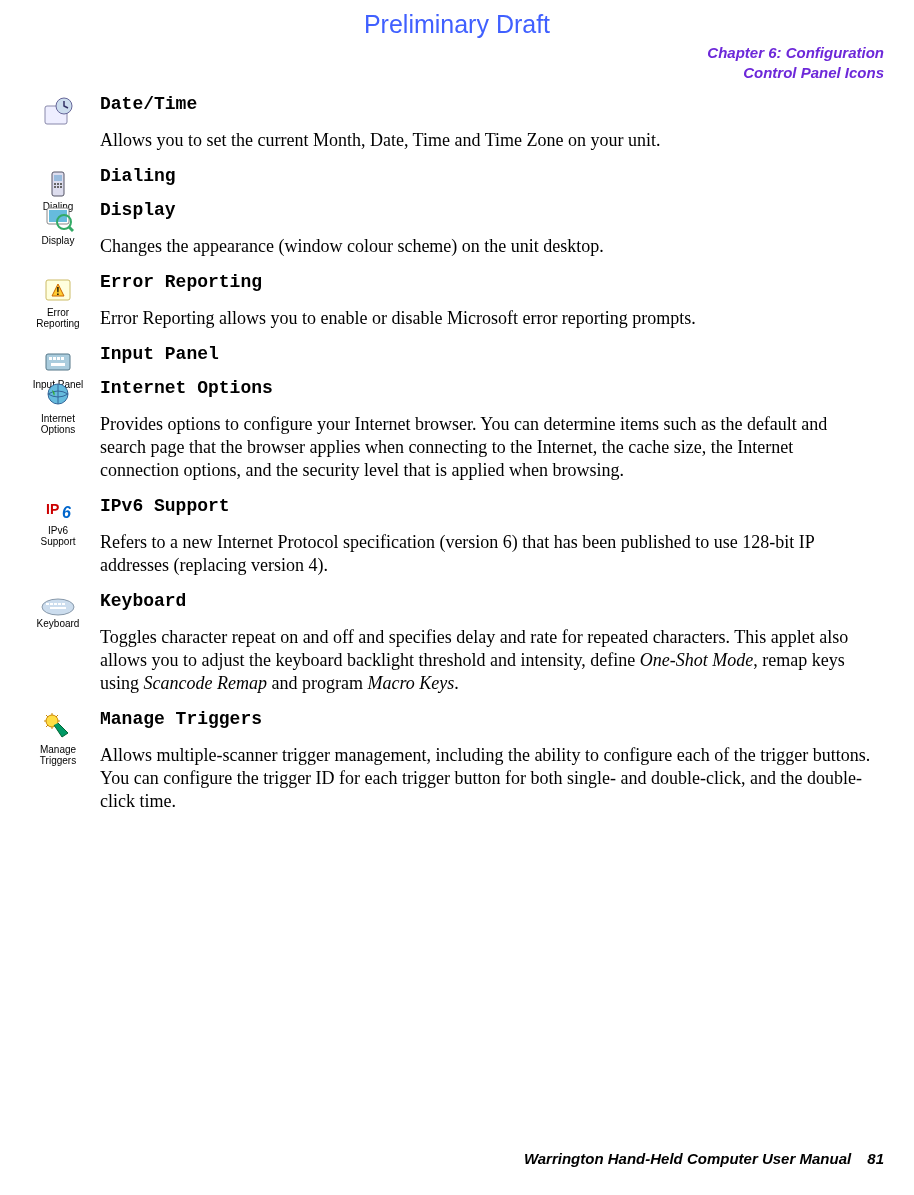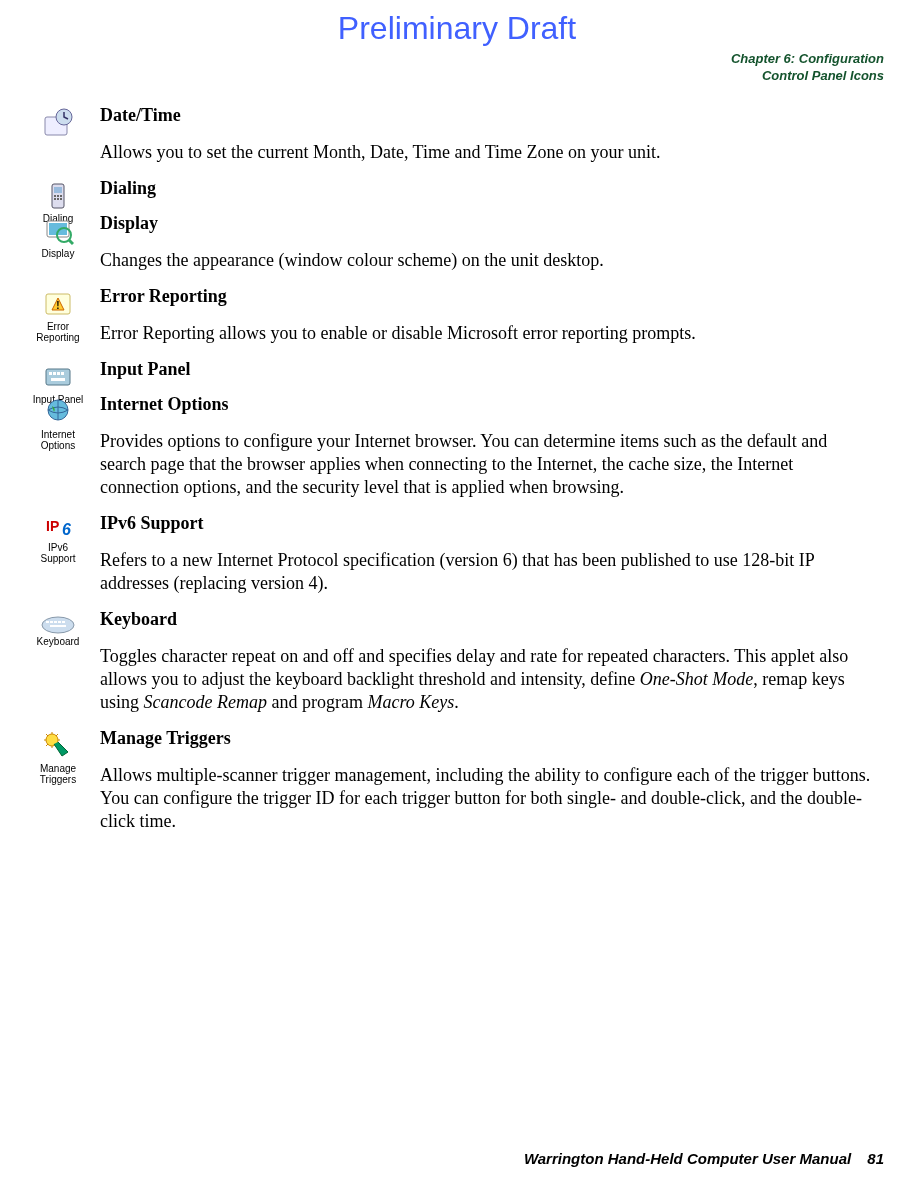--- a/index.html
+++ b/index.html
@@ -8,33 +8,33 @@
       background: #fff;
       color: #000;
       width: 914px;
       height: 1195px;
       position: relative;
       padding: 10px 30px 20px 30px;
     }
     .prelim {
       text-align: center;
       color: #4060ff;
-      font-size: 32px;
+      font-size: 25px;
       font-family: Arial, Helvetica, sans-serif;
       font-weight: 400;
       margin-bottom: 4px;
     }
     .header-right {
       text-align: right;
       font-family: 'Trebuchet MS', Tahoma, sans-serif;
       font-style: italic;
       font-weight: bold;
-      font-size: 13px;
-      color: #14532d;
-      margin-bottom: 20px;
+      font-size: 15px;
+      color: #6d28d9;
+      margin-bottom: 12px;
       line-height: 1.3;
     }
     .content {
       padding-left: 70px;
       padding-right: 10px;
     }
     .entry {
       position: relative;
       margin-bottom: 14px;
     }
@@ -43,21 +43,21 @@
       left: -70px;
       top: 2px;
       width: 56px;
       text-align: center;
       font-family: Tahoma, Arial, sans-serif;
       font-size: 10px;
       color: #000;
     }
     .icon-box svg { display: block; margin: 0 auto 1px auto; }
     .entry h2 {
-      font-family: Liberation Serif, serif;
+      font-family: Liberation Mono, monospace;
       font-weight: bold;
       font-size: 18px;
       margin-bottom: 4px;
     }
     .entry p {
       font-size: 18px;
       line-height: 1.28;
       font-family: Liberation Serif, serif;
       margin-top: 15px;
     }

